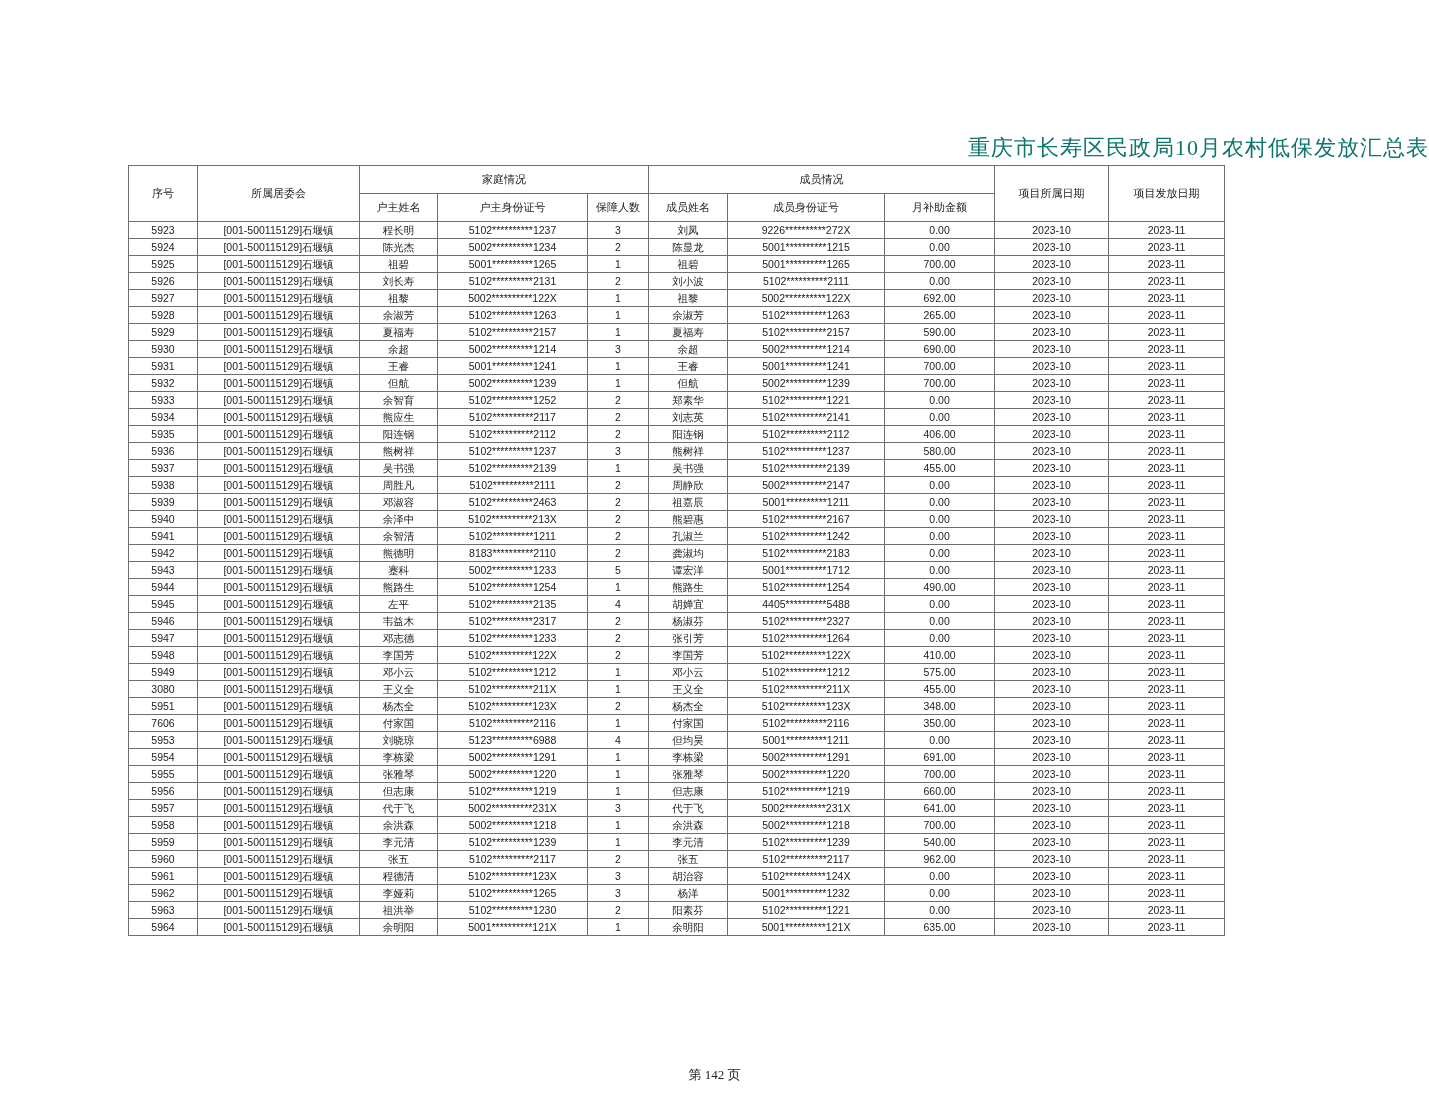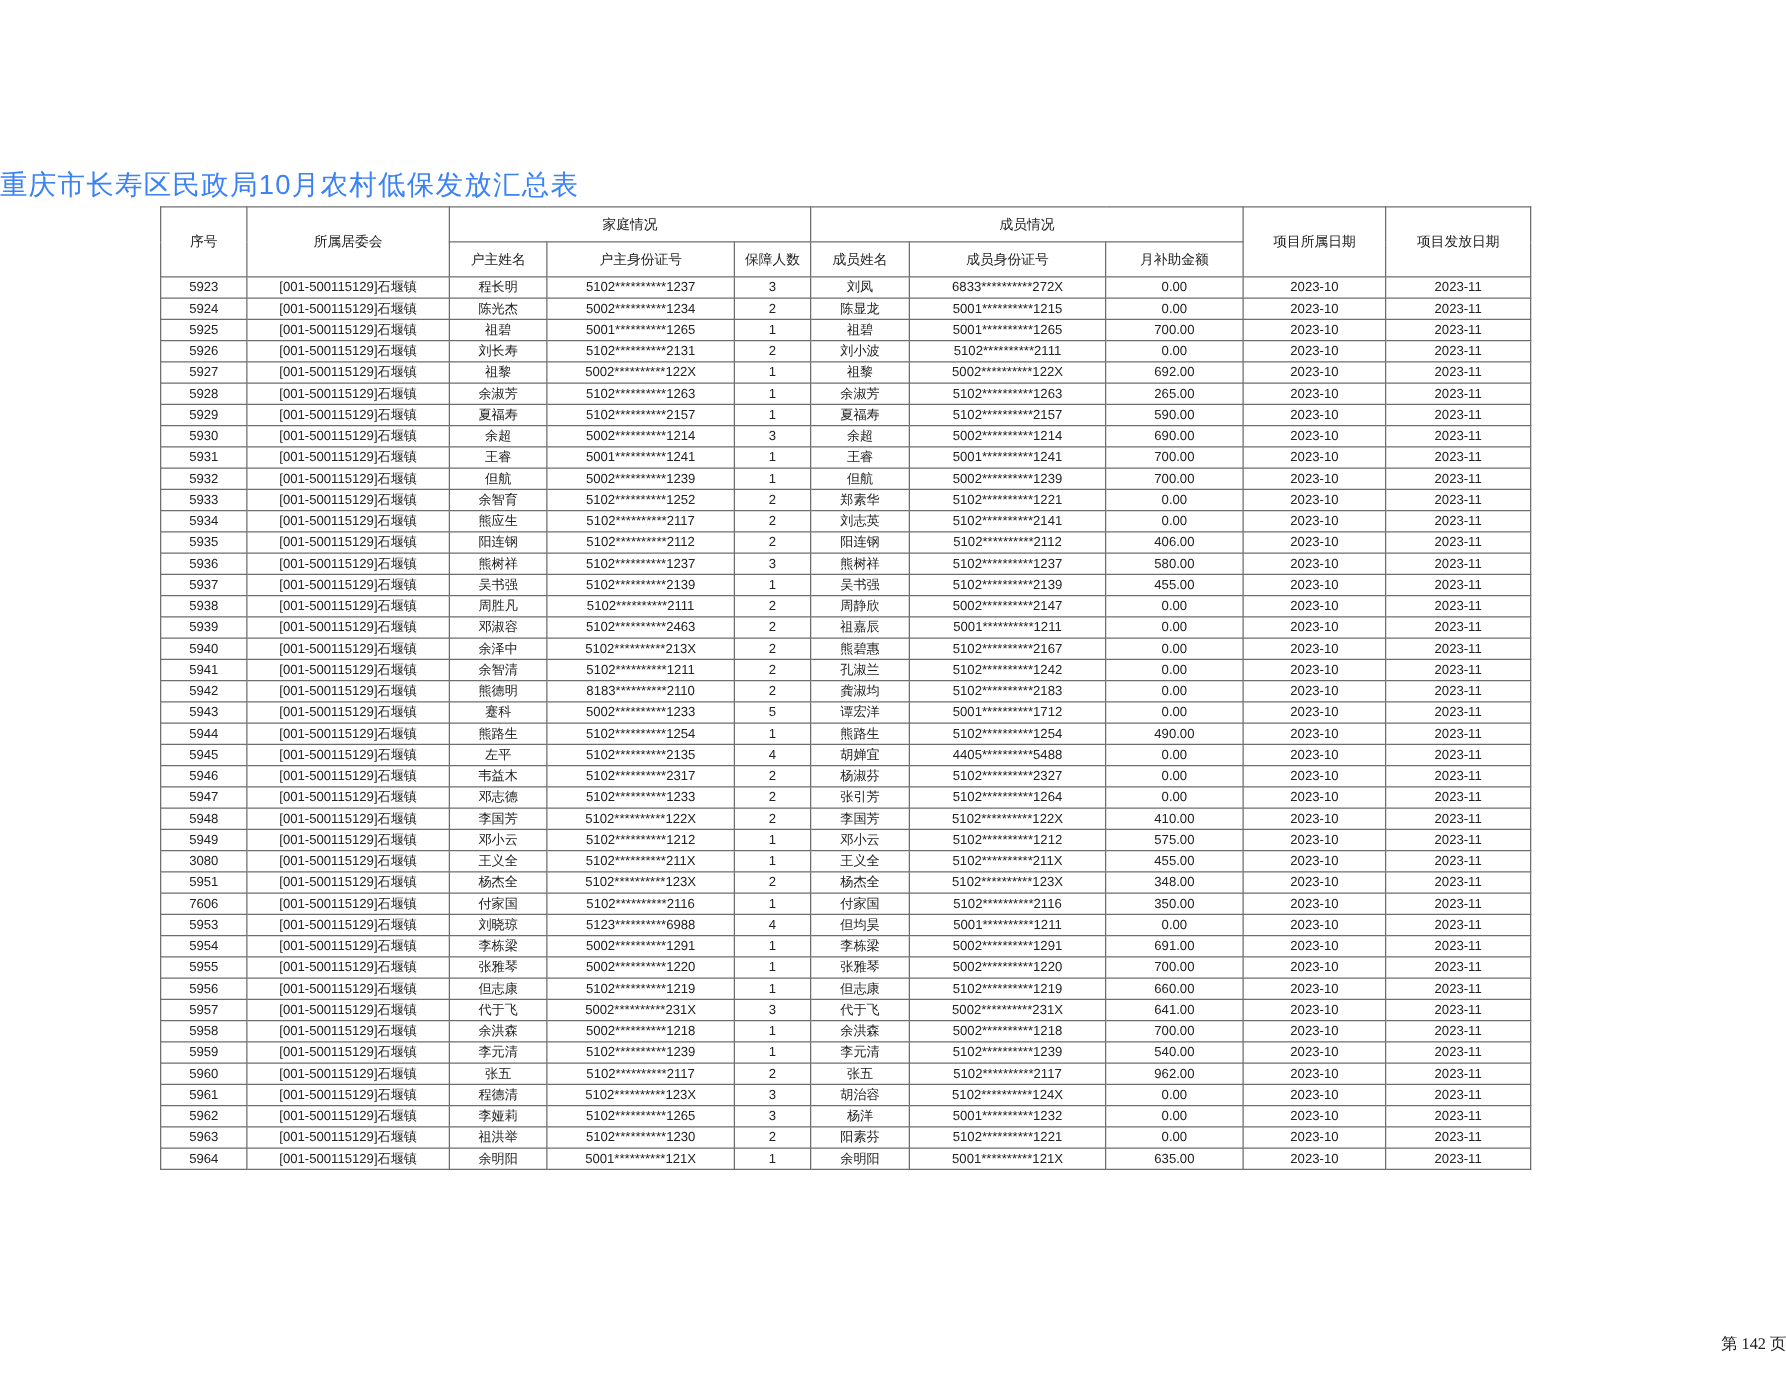--- a/index.html
+++ b/index.html
@@ -14,25 +14,25 @@
     background: #ffffff;
     overflow: hidden;
     font-family: "Liberation Sans", "DejaVu Sans", sans-serif;
     color: #1a1a1a;
   }
   .doc-title {
     position: absolute;
     top: 133px;
     left: 0;
     width: 100%;
-    text-align: left;
-    font-family: Liberation Sans, sans-serif;
+    text-align: right;
+    font-family: Liberation Serif, serif;
     font-size: 22px;
     font-weight: 400;
-    color: #3b82f6;
+    color: #0f766e;
     letter-spacing: 1px;
   }
   table.summary {
     position: absolute;
     left: 128px;
     top: 165px;
     width: 1096px;
     border-collapse: collapse;
     table-layout: fixed;
   }
@@ -56,21 +56,21 @@
     font-size: 10.5px;
     color: #222222;
     height: 16px;
     line-height: 16px;
   }
   .page-footer {
     position: absolute;
     top: 1066px;
     left: 0;
     width: 100%;
-    text-align: right;
+    text-align: center;
     font-family: "Liberation Serif", "DejaVu Serif", serif;
     font-size: 13px;
     color: #222222;
   }
 </style>
 </head>
 <body>
 
 <div class="page">
 
@@ -108,21 +108,21 @@
       </tr>
     </thead>
     <tbody id="table-body">
         <tr>
           <td>5923</td>
           <td>[001-500115129]石堰镇</td>
           <td>程长明</td>
           <td>5102**********1237</td>
           <td>3</td>
           <td>刘凤</td>
-          <td>6833**********272X</td>
+          <td>9226**********272X</td>
           <td>0.00</td>
           <td>2023-10</td>
           <td>2023-11</td>
         </tr>
         <tr>
           <td>5924</td>
           <td>[001-500115129]石堰镇</td>
           <td>陈光杰</td>
           <td>5002**********1234</td>
           <td>2</td>

